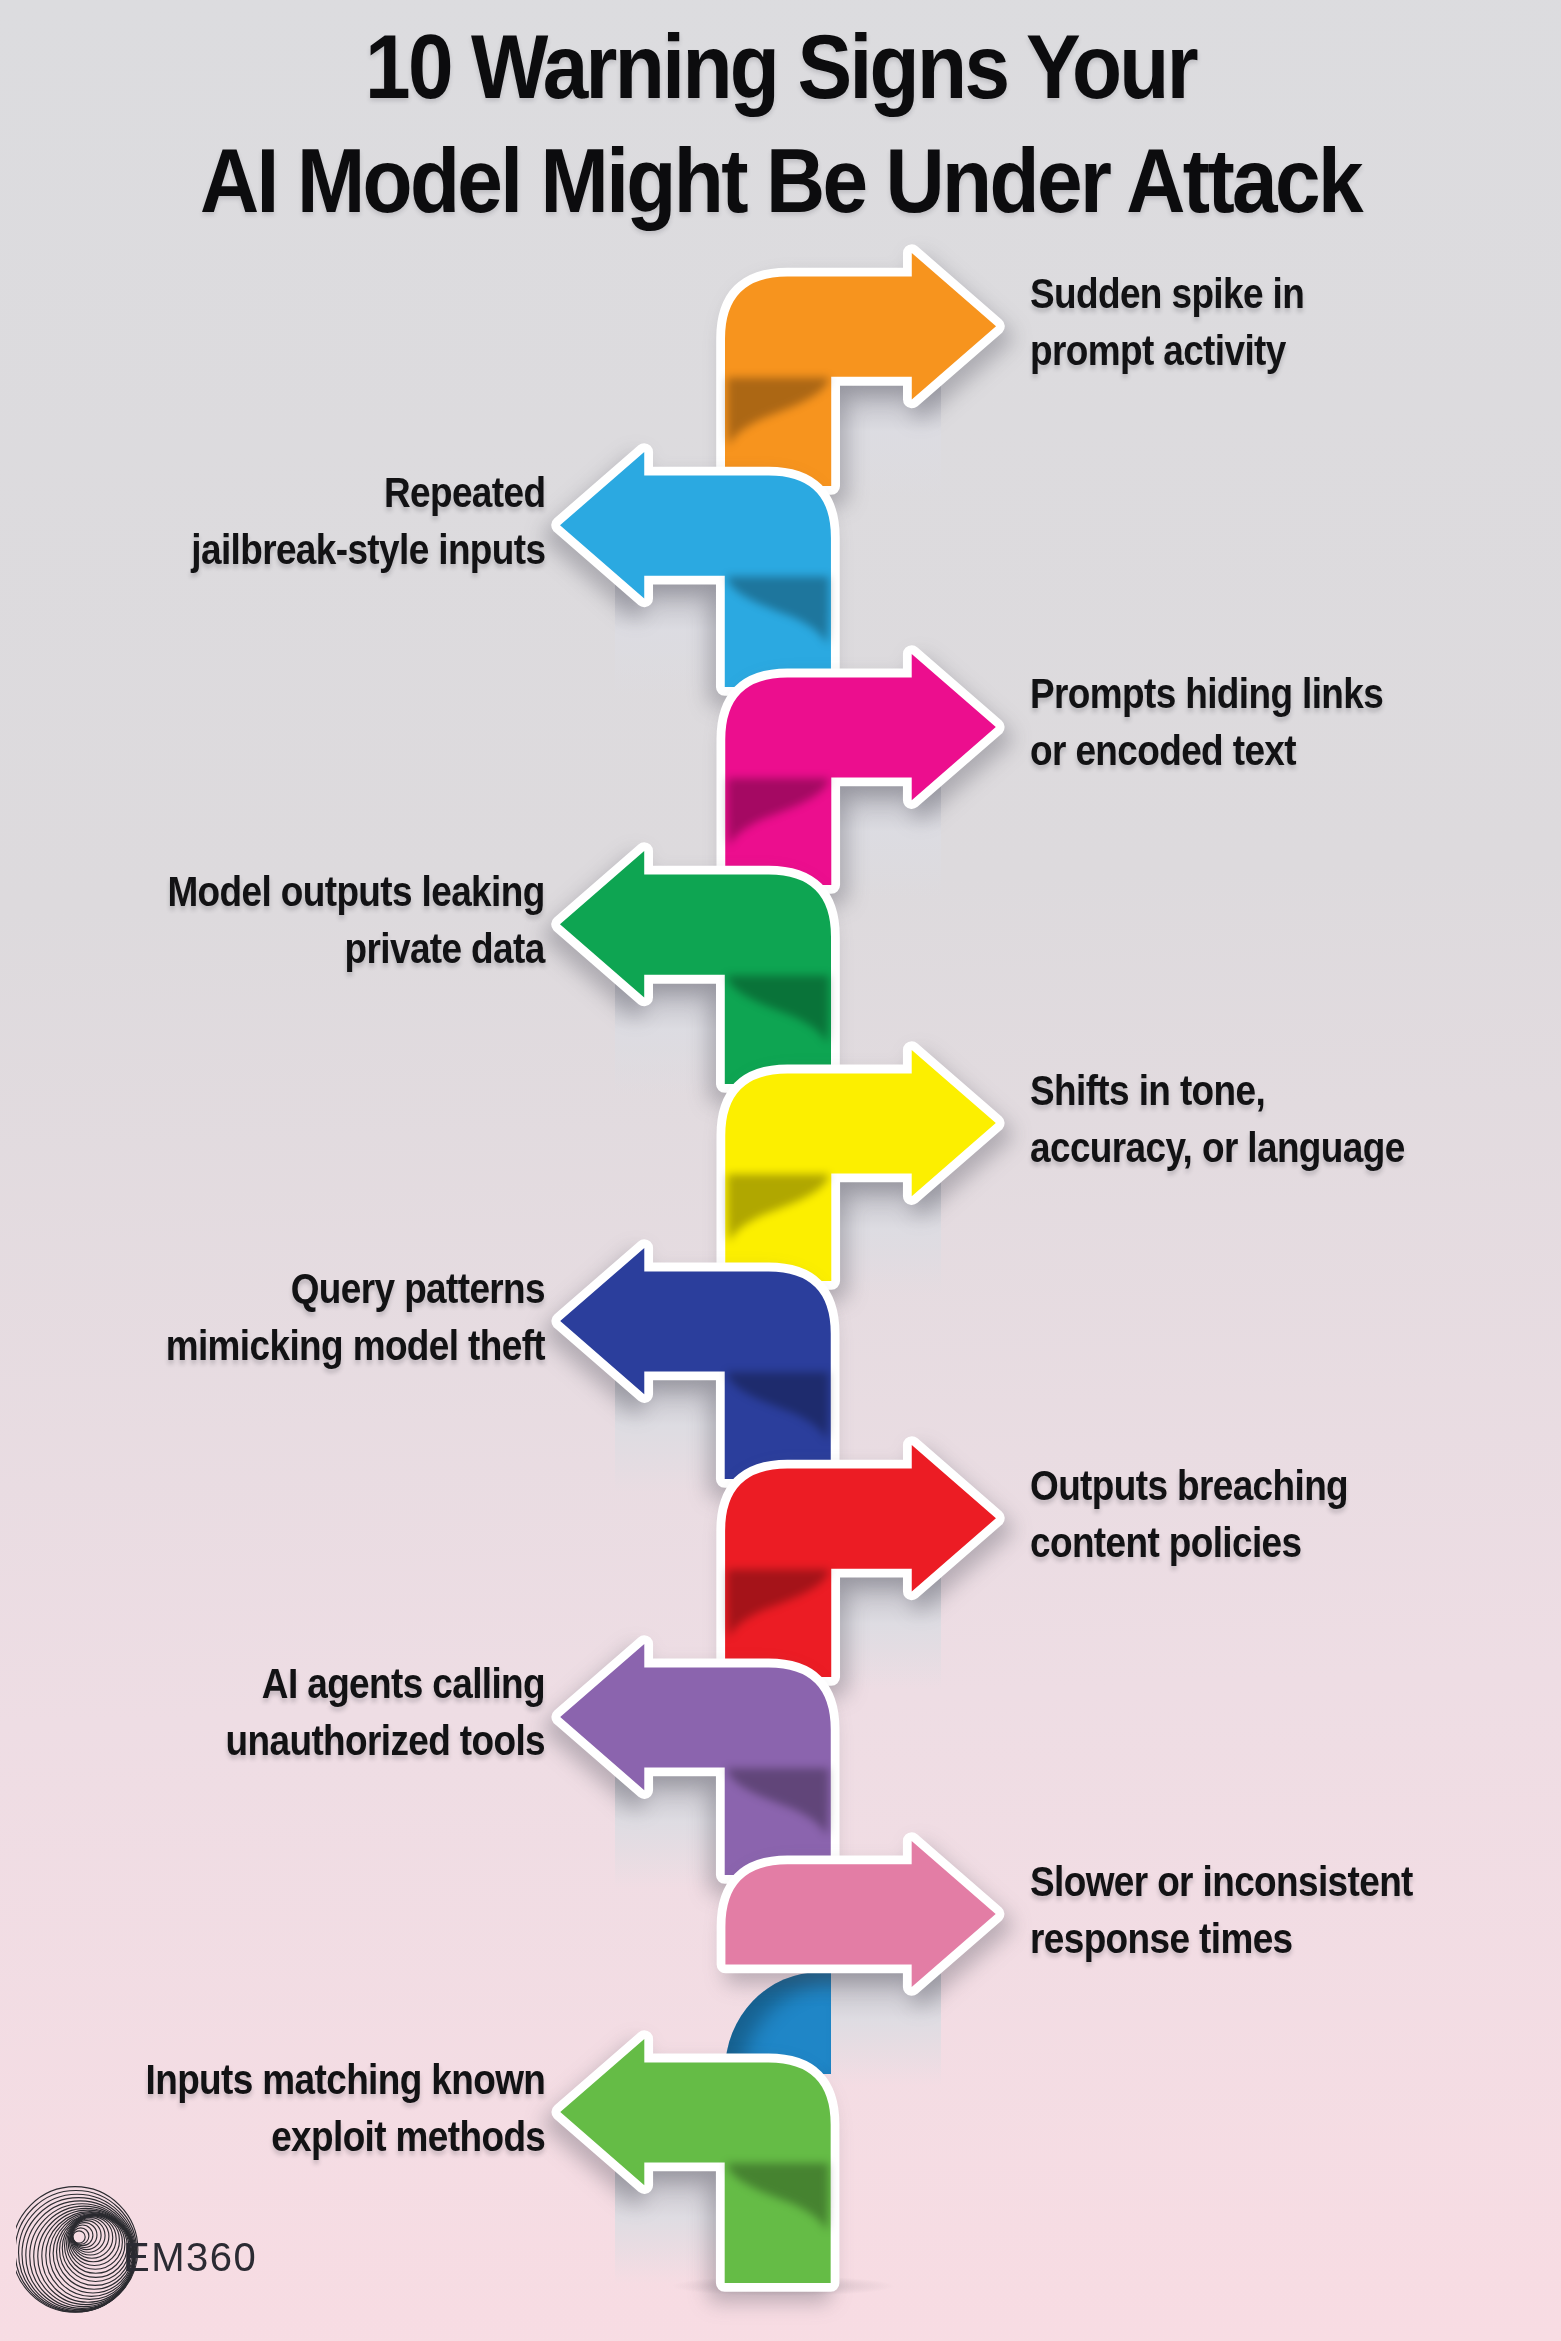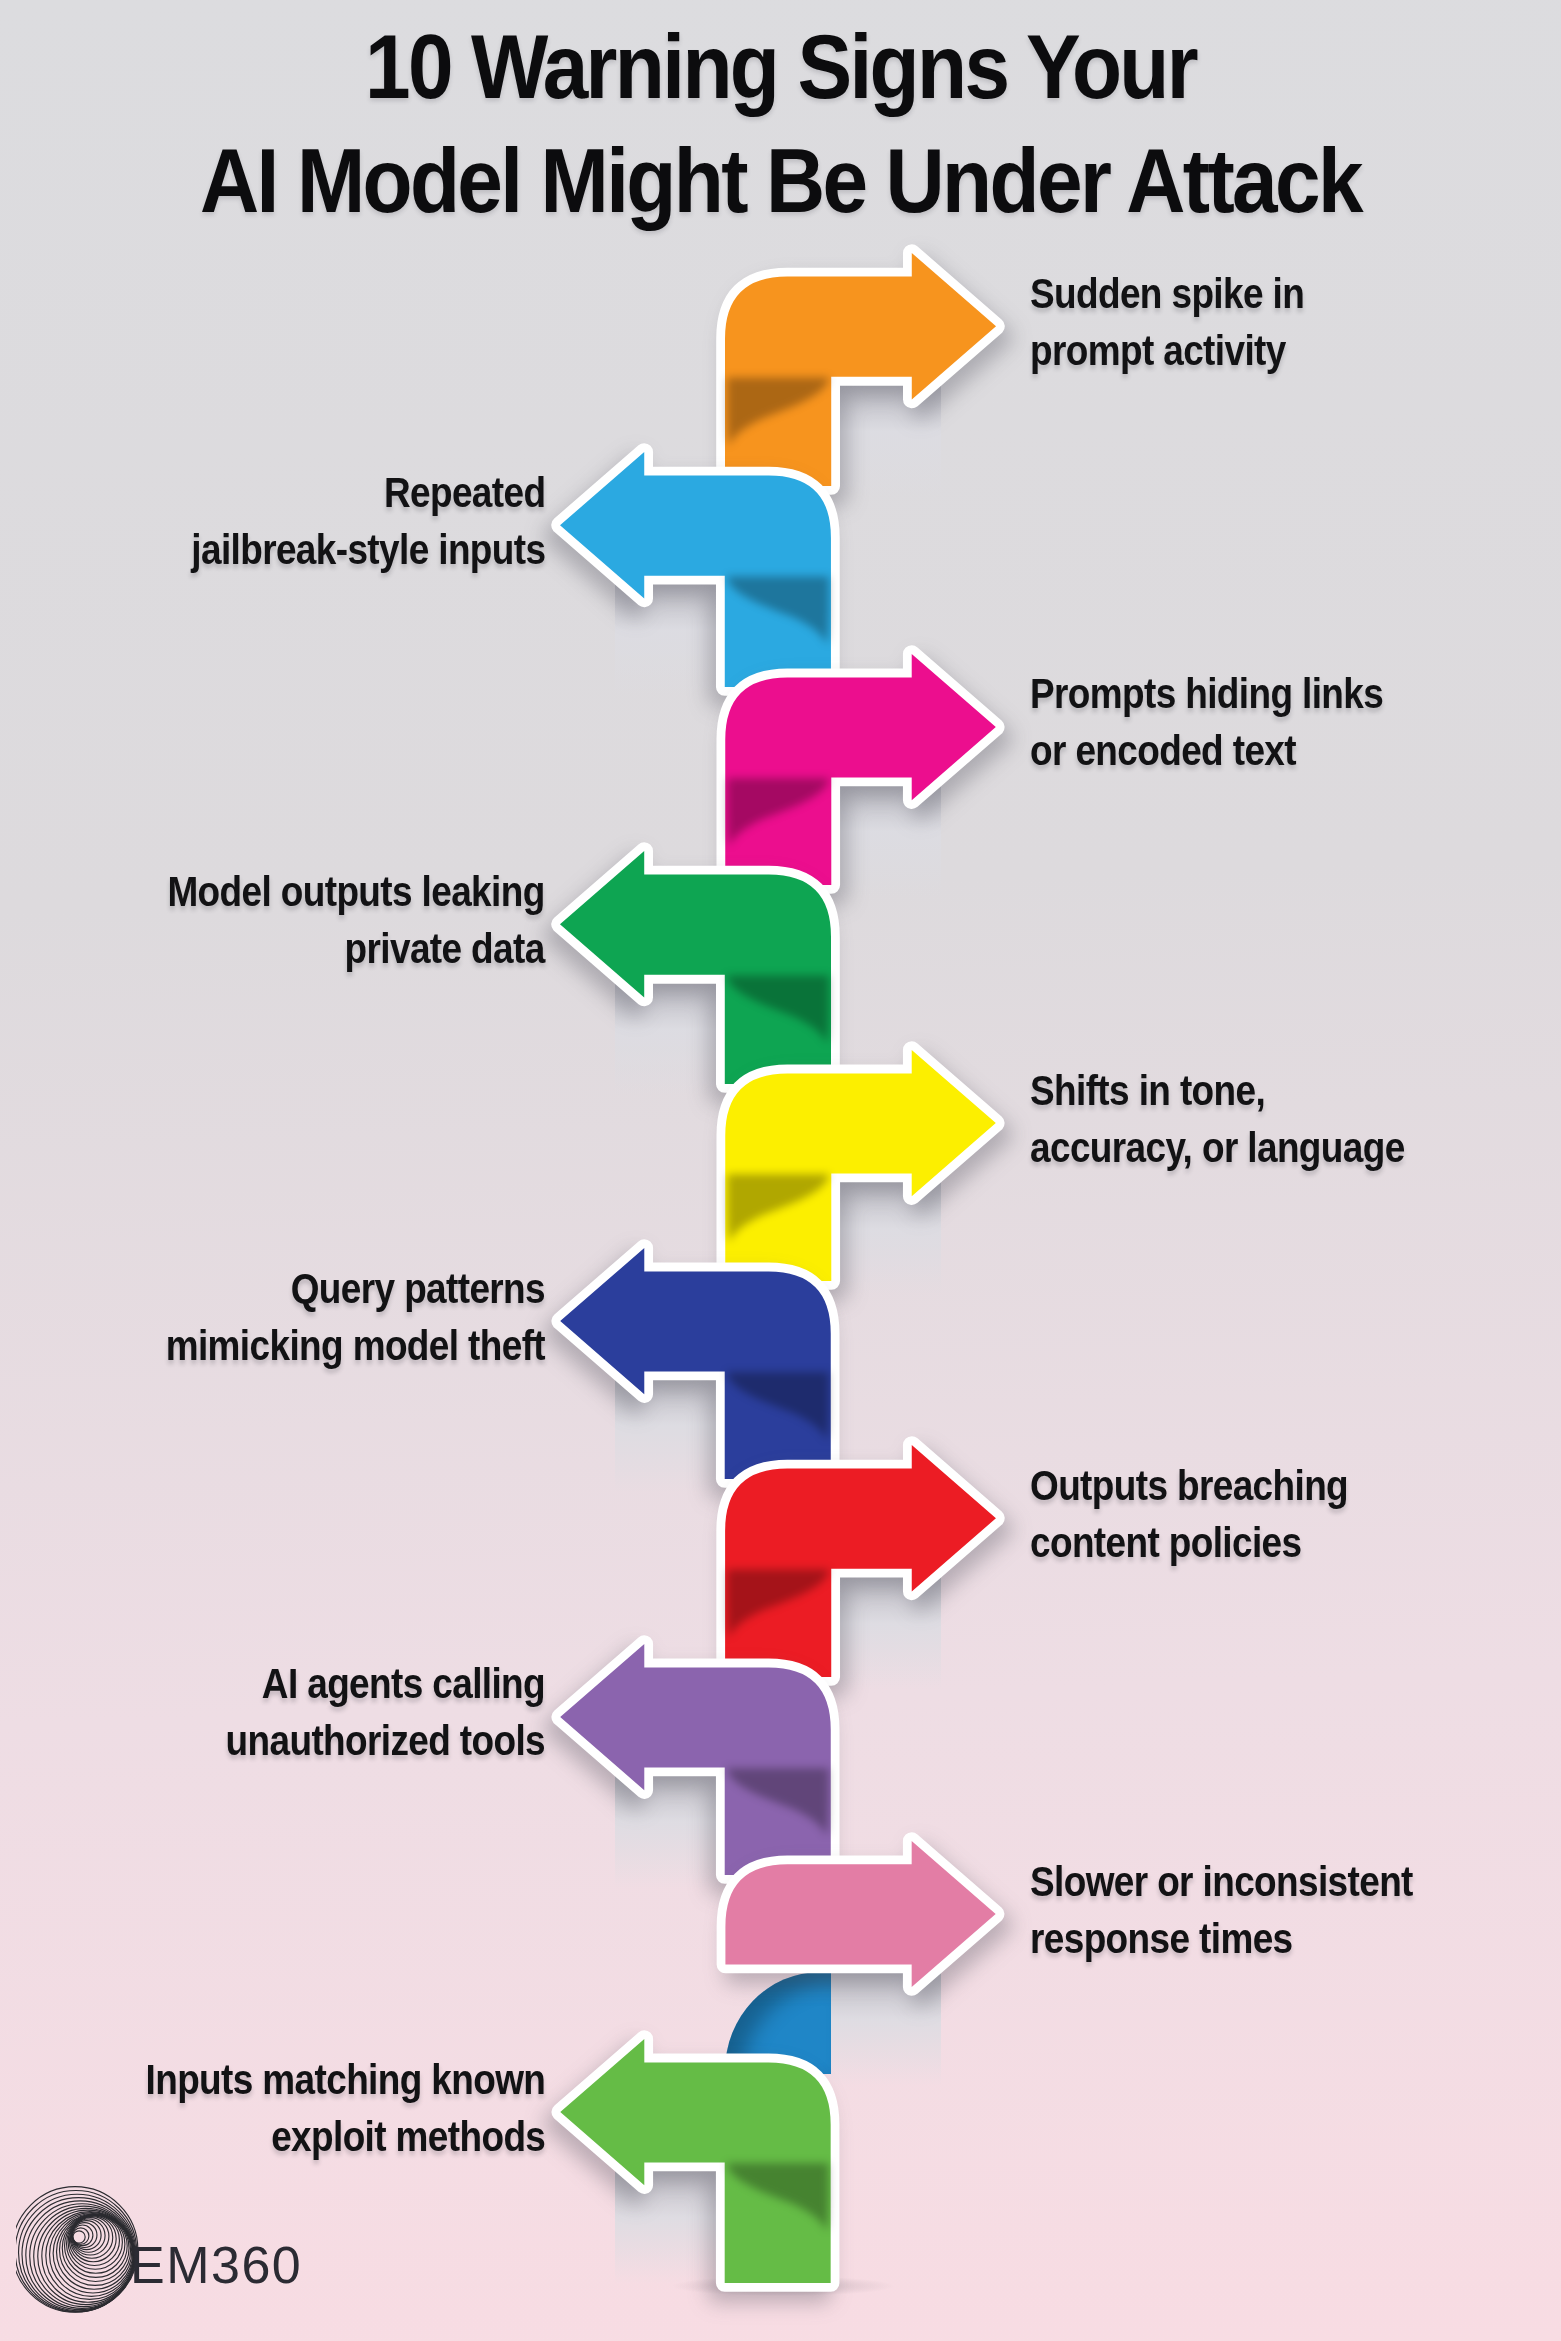--- a/index.html
+++ b/index.html
@@ -39,21 +39,21 @@
     box-shadow:inset 16px 10.2px 20.5px rgba(0,0,0,.28);
   }
   #ground-shadow{
     position:absolute;left:628px;top:2272px;width:310px;height:28px;
     background:radial-gradient(closest-side,rgba(40,40,55,.22),rgba(40,40,55,0) 72%);
   }
   
   #logo{position:absolute;left:16px;top:2160px;width:410px;height:168px;}
   #logo-mark{position:absolute;left:0;top:0;width:123px;height:157px;}
   #logo-text{
-    position:absolute;left:114px;top:75px;font-size:52px;font-weight:400;
+    position:absolute;left:107px;top:75px;font-size:40px;font-weight:400;
     color:#2b2b33;letter-spacing:1.5px;
   }
 </style>
 </head>
 <body>
 
 <div id="canvas">
 
   <div id="title">
     <div>10 Warning Signs Your</div>

